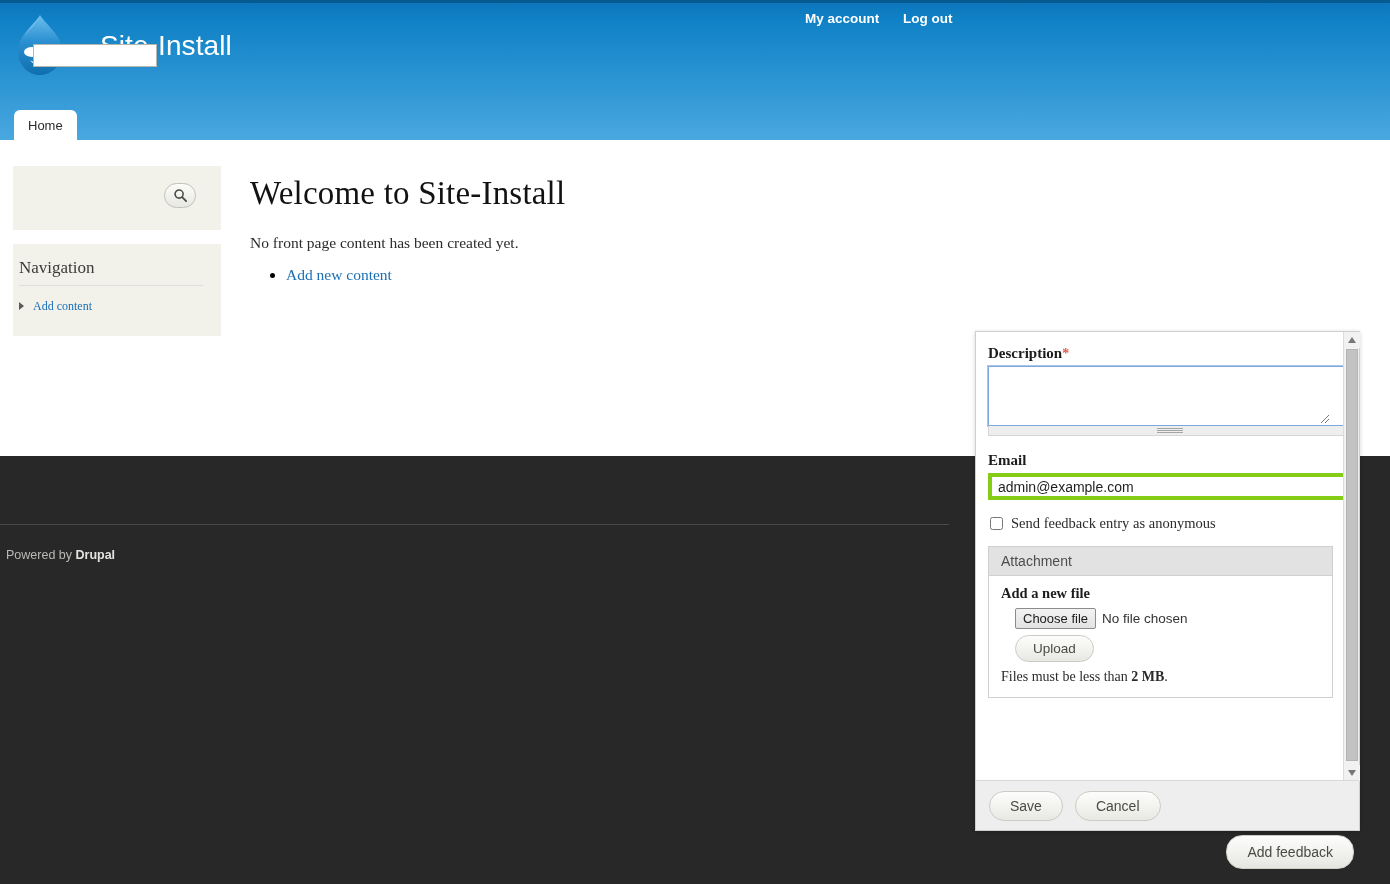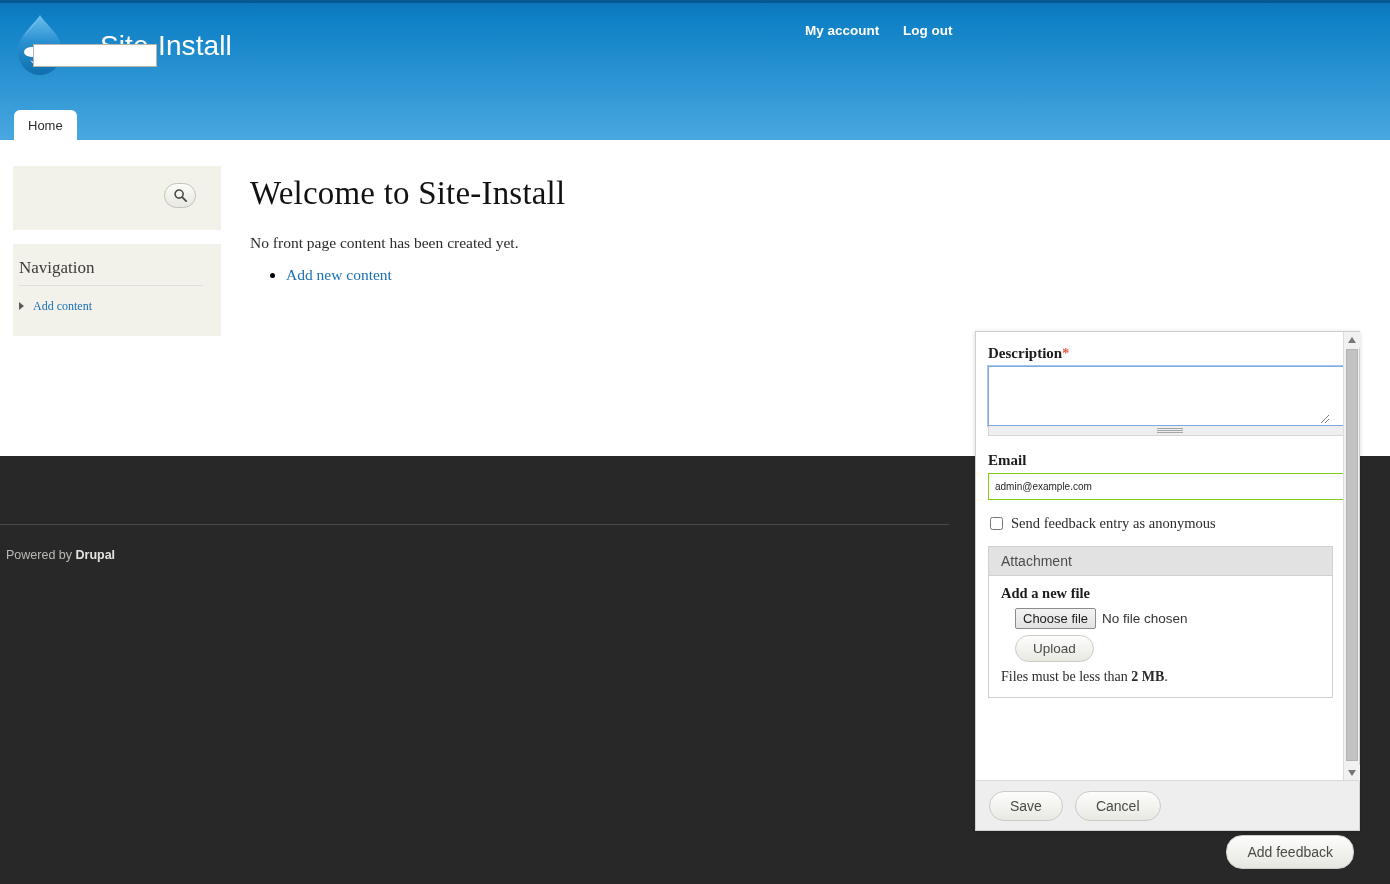--- a/index.html
+++ b/index.html
@@ -27,21 +27,21 @@
     position: absolute; left: 12px; top: 10px;
     width: 56px; height: 64px;
   }
   .site-name {
     position: absolute; left: 100px; top: 27px;
     font-family: "Liberation Sans", sans-serif;
     font-size: 28px; color: #ffffff;
     letter-spacing: .1px;
   }
   .user-links {
-    position: absolute; top: 20px; left: 805px;
+    position: absolute; top: 8px; left: 805px;
     font-family: "Liberation Sans", sans-serif;
     font-size: 13.5px;
   }
   .user-links a {
     color: #ffffff; text-decoration: none;
     margin-right: 20px; font-weight: 700;
   }
   .tabs {
     position: absolute; left: 14px; bottom: 0;
   }
@@ -211,23 +211,23 @@
     transform: translateX(-50%);
     width: 26px; height: 6px;
   }
   .grippie-lines i {
     display: block; height: 1px; background: #a5a5a5; margin-bottom: 1px;
   }
 
   .email-label { margin-top: 16px; }
   .email-input {
     width: 363px; height: 27px;
-    border: 1px solid #84cc16;
-    font-family: "Liberation Sans", sans-serif;
-    font-size: 10px;
+    border: 4px solid #84cc16;
+    font-family: "Liberation Sans", sans-serif;
+    font-size: 14px;
     padding: 8px 6px;
     color: #1f1f1f;
     display: block;
   }
 
   .checkbox-row {
     margin-top: 15px;
     display: flex; align-items: center;
   }
   .checkbox-row input {

